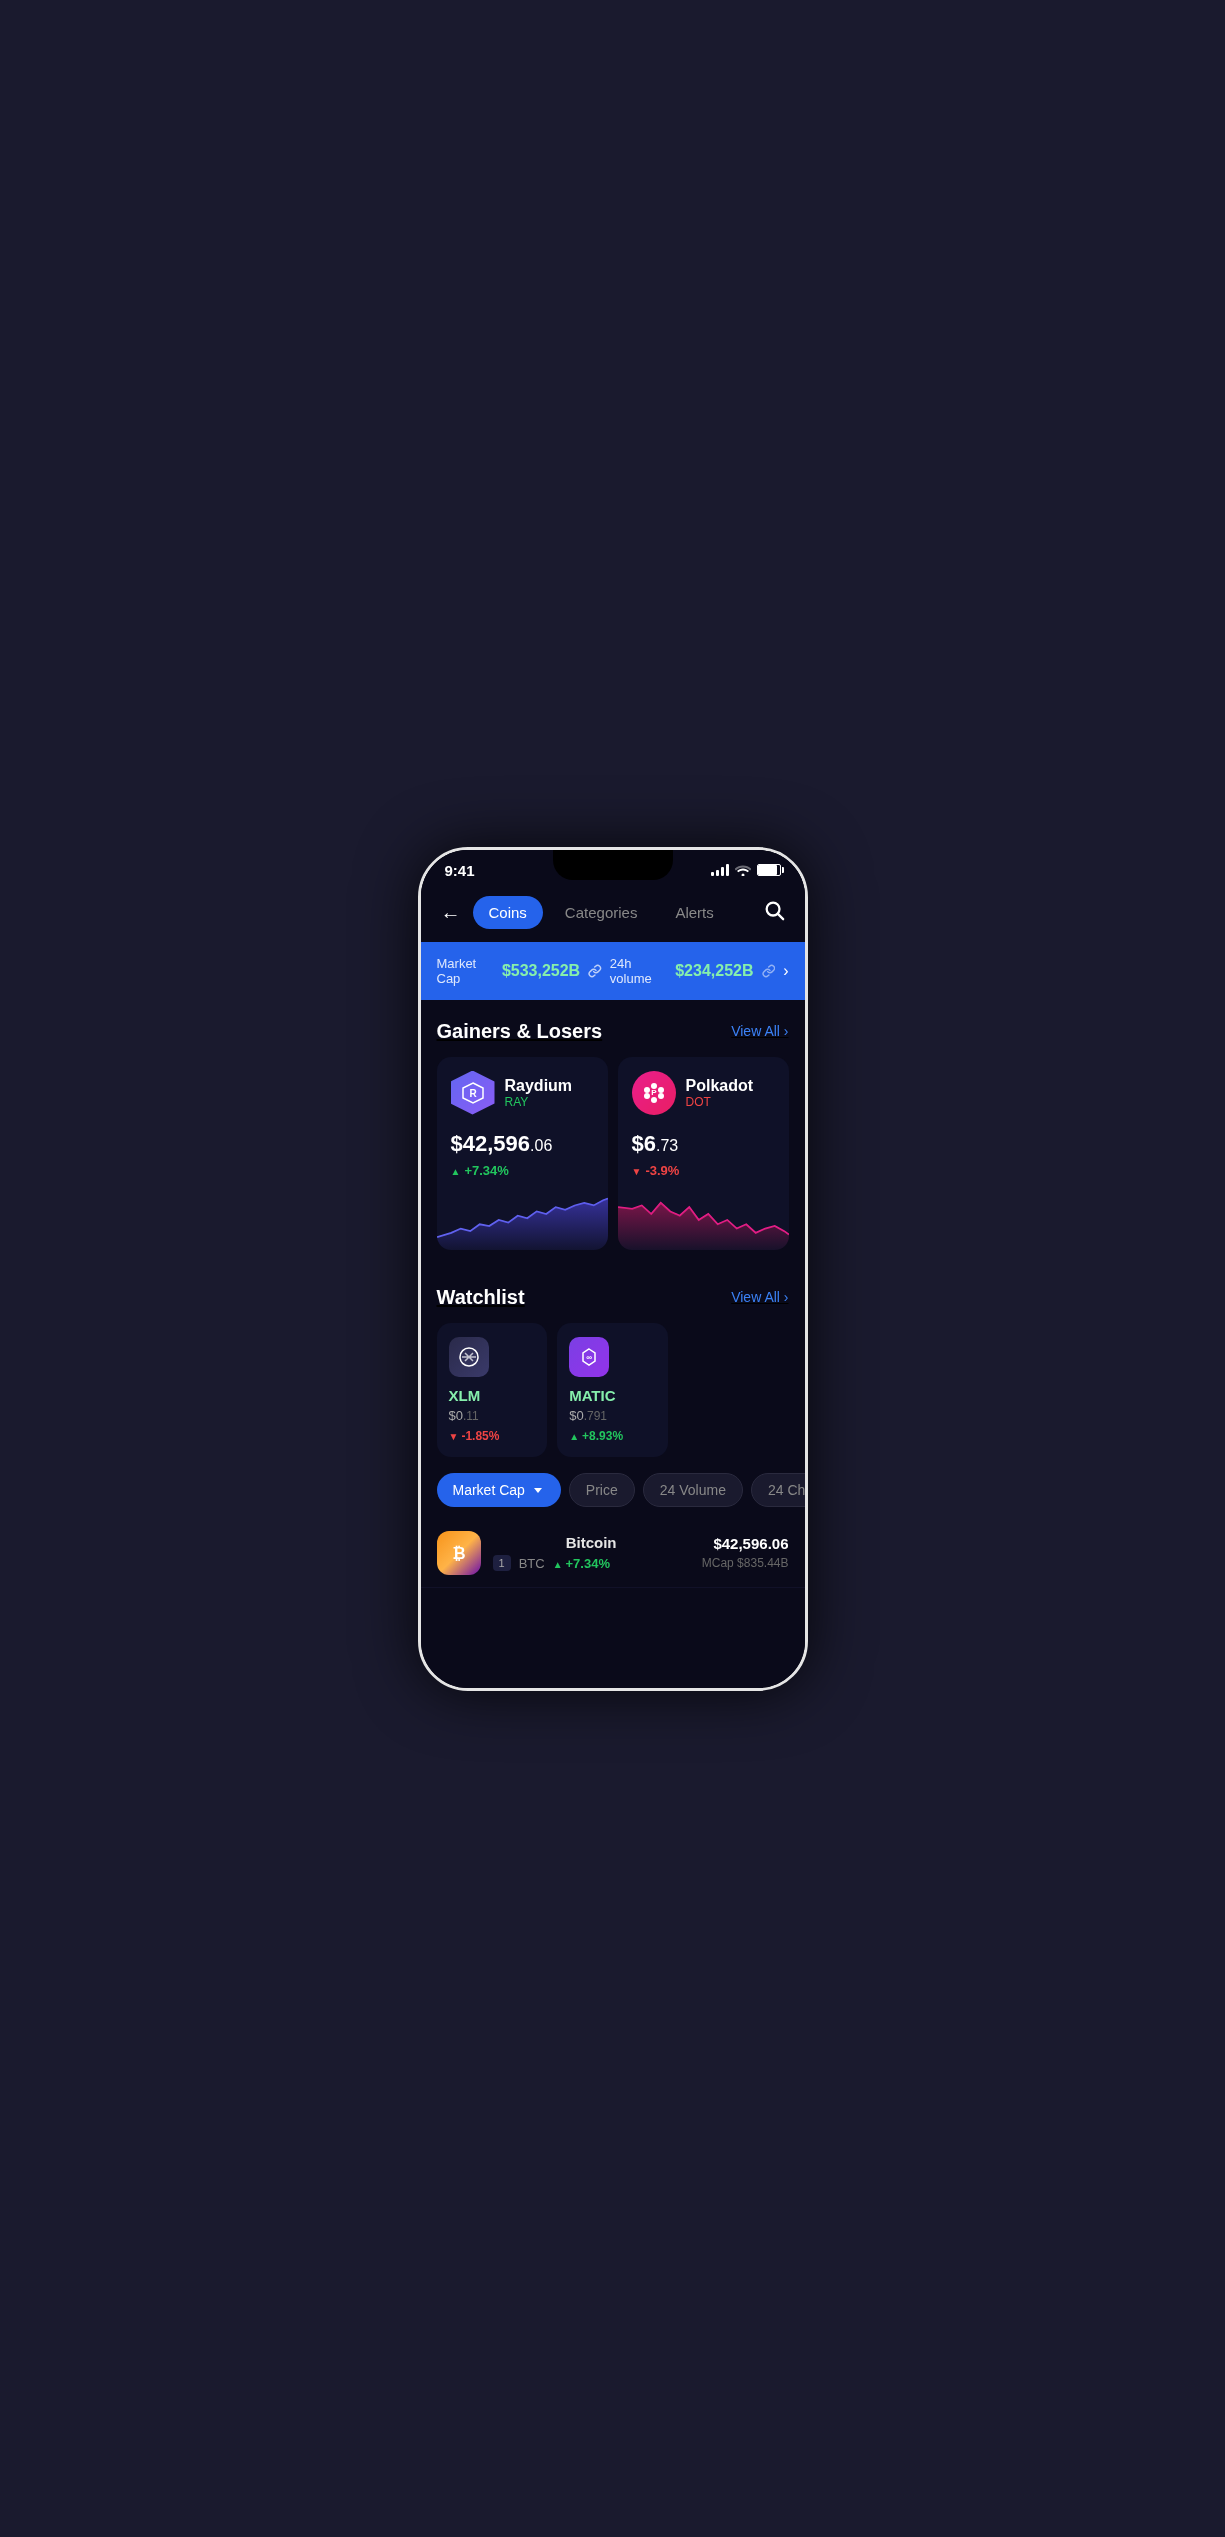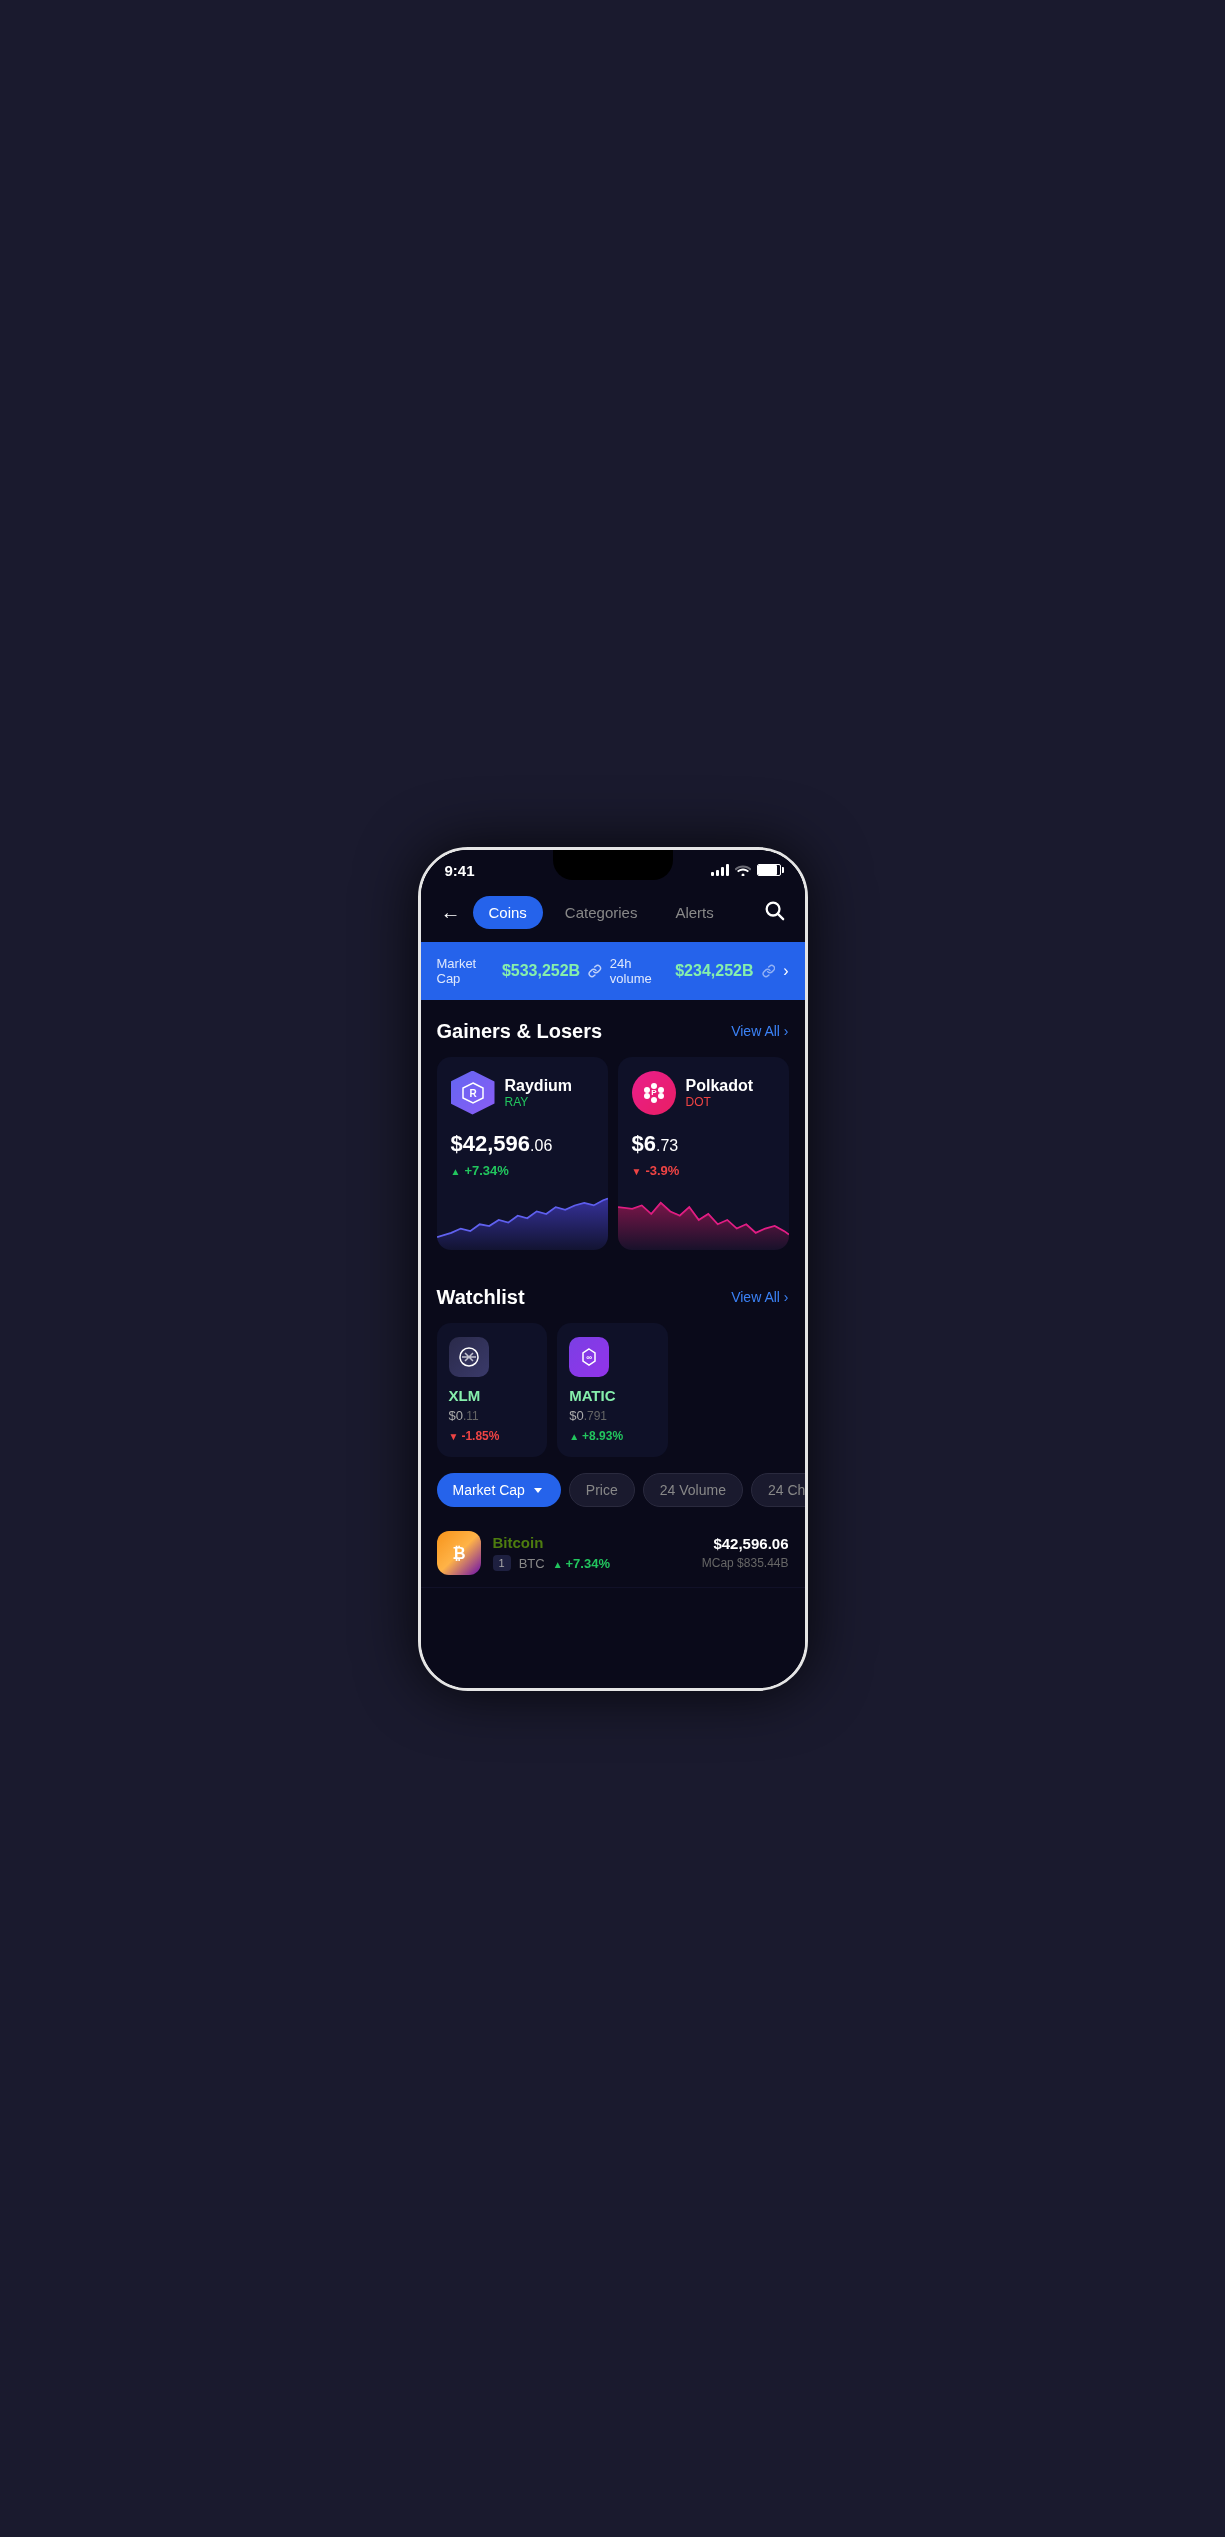--- a/index.html
+++ b/index.html
@@ -186,20 +186,21 @@
     
     .section {
       padding: 20px 16px 0;
     }
 
     .section-header {
       display: flex;
       justify-content: space-between;
       align-items: center;
       margin-bottom: 14px;
+      text-decoration: underline;
     }
 
     .section-title {
       color: #fff;
       font-size: 20px;
       font-weight: 700;
     }
 
     .section-view-all {
       color: #3b82f6;
@@ -390,24 +391,25 @@
       justify-content: center;
       font-size: 20px;
       flex-shrink: 0;
     }
 
     .list-coin-info {
       flex: 1;
     }
 
     .list-coin-name {
-      color: #4d7c0f;
+      color: #e5e5e5;
       font-size: 15px;
       font-weight: 600;
       margin-bottom: 4px;
+      text-align: center;
     }
 
     .list-coin-meta {
       display: flex;
       align-items: center;
       gap: 8px;
     }
 
     .list-coin-rank {
       background: #1e2040;

